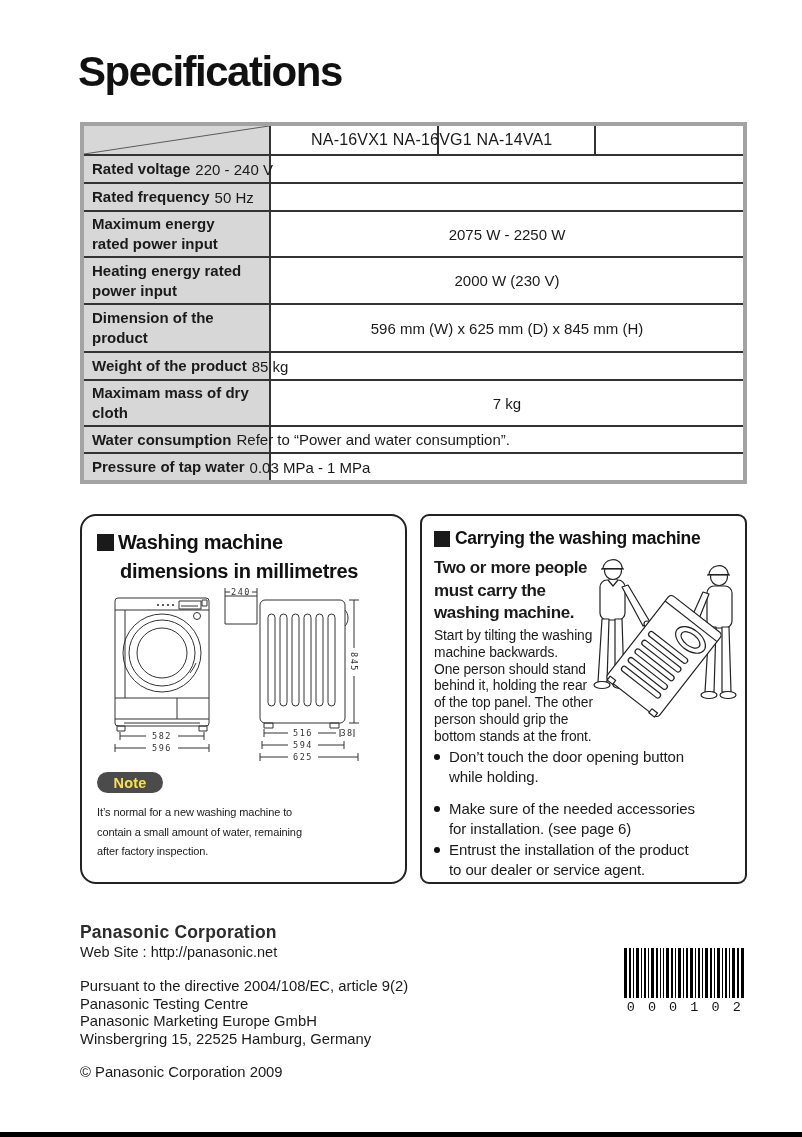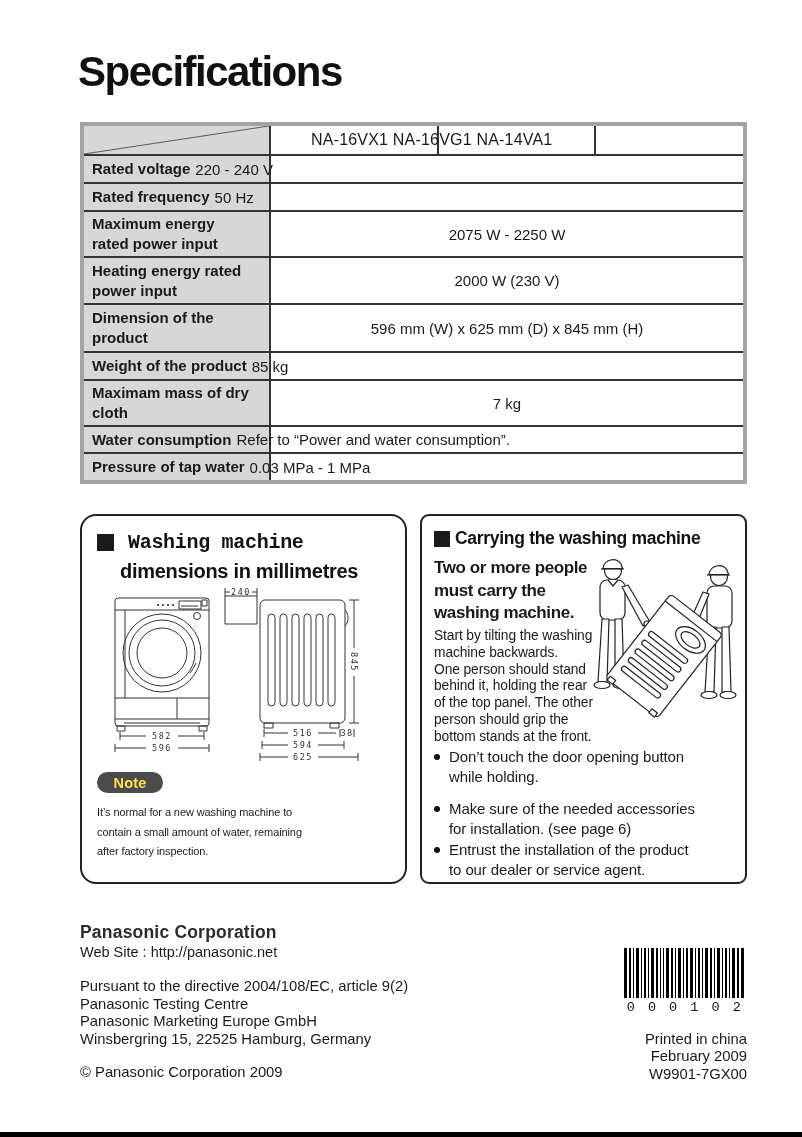--- a/index.html
+++ b/index.html
@@ -26,21 +26,21 @@
   .diag svg { position:absolute; inset:0; width:100%; height:100%; }
   .colline { position:absolute; top:0; bottom:0; width:2px; background:#333; }
   .models { position:absolute; left:40px; top:0; height:100%; display:flex; align-items:center; font-size:16px; letter-spacing:.2px; white-space:nowrap; }
 
   
   .info-box { top:514px; width:327px; height:370px; border:2px solid #222; border-radius:16px; background:#fff; }
   .box-left { left:80px; }
   .box-right { left:420px;border-radius:9px; }
 
   .lbox-title { left:15px; top:12px; font-size:20px; font-weight:bold; letter-spacing:-.3px; line-height:29px; color:#111; }
-  .lbox-title .l1 { display:flex; align-items:center; gap:14px;font-family:Liberation Mono, monospace; }
+  .lbox-title .l1 { display:flex; align-items:center; gap:4px; }
   .marker { width:17px; height:17px; background:#1a1a1a; flex:none; }
   .lbox-title .l2 { margin-left:23px; }
 
   .draw-svg { left:10px; top:70px; }
   .draw-svg path, .draw-svg rect, .draw-svg circle, .draw-svg line, .draw-svg ellipse { vector-effect:non-scaling-stroke; }
   .dimtxt { font-family:"DejaVu Sans Mono", monospace; font-size:8.5px; letter-spacing:1.5px; fill:#333; }
 
   .note-badge { left:15px; top:256px; width:66px; height:21px; background:#4b4b4b; border-radius:11px; color:#fde047; font-size:14.5px; font-weight:bold; display:flex; align-items:center; justify-content:center; letter-spacing:.2px; }
   .note-text { left:15px; top:287px; width:304px; font-size:11px; line-height:19.5px; white-space:pre-line; letter-spacing:-.1px; }
 
@@ -391,20 +391,15 @@
         <rect x="98" y="0" width="1" height="50"></rect>
         <rect x="101" y="0" width="2" height="50"></rect>
       <rect x="105" y="0" width="1" height="50"></rect>
         <rect x="108" y="0" width="3" height="50"></rect>
         <rect x="113" y="0" width="2" height="50"></rect>
       <rect x="117" y="0" width="3" height="50"></rect>
     </g>
   </svg>
   <div class="abs barcode-digits">0 0 0 1 0 2</div>
 
-  <div class="abs print-info">
-    <div>Printed in china</div>
-    <div>February 2009</div>
-    <div>W9901-7GX00</div>
-  </div>
 
   <div class="abs bottom-bar"></div>
 </div>
 
 </body></html>

